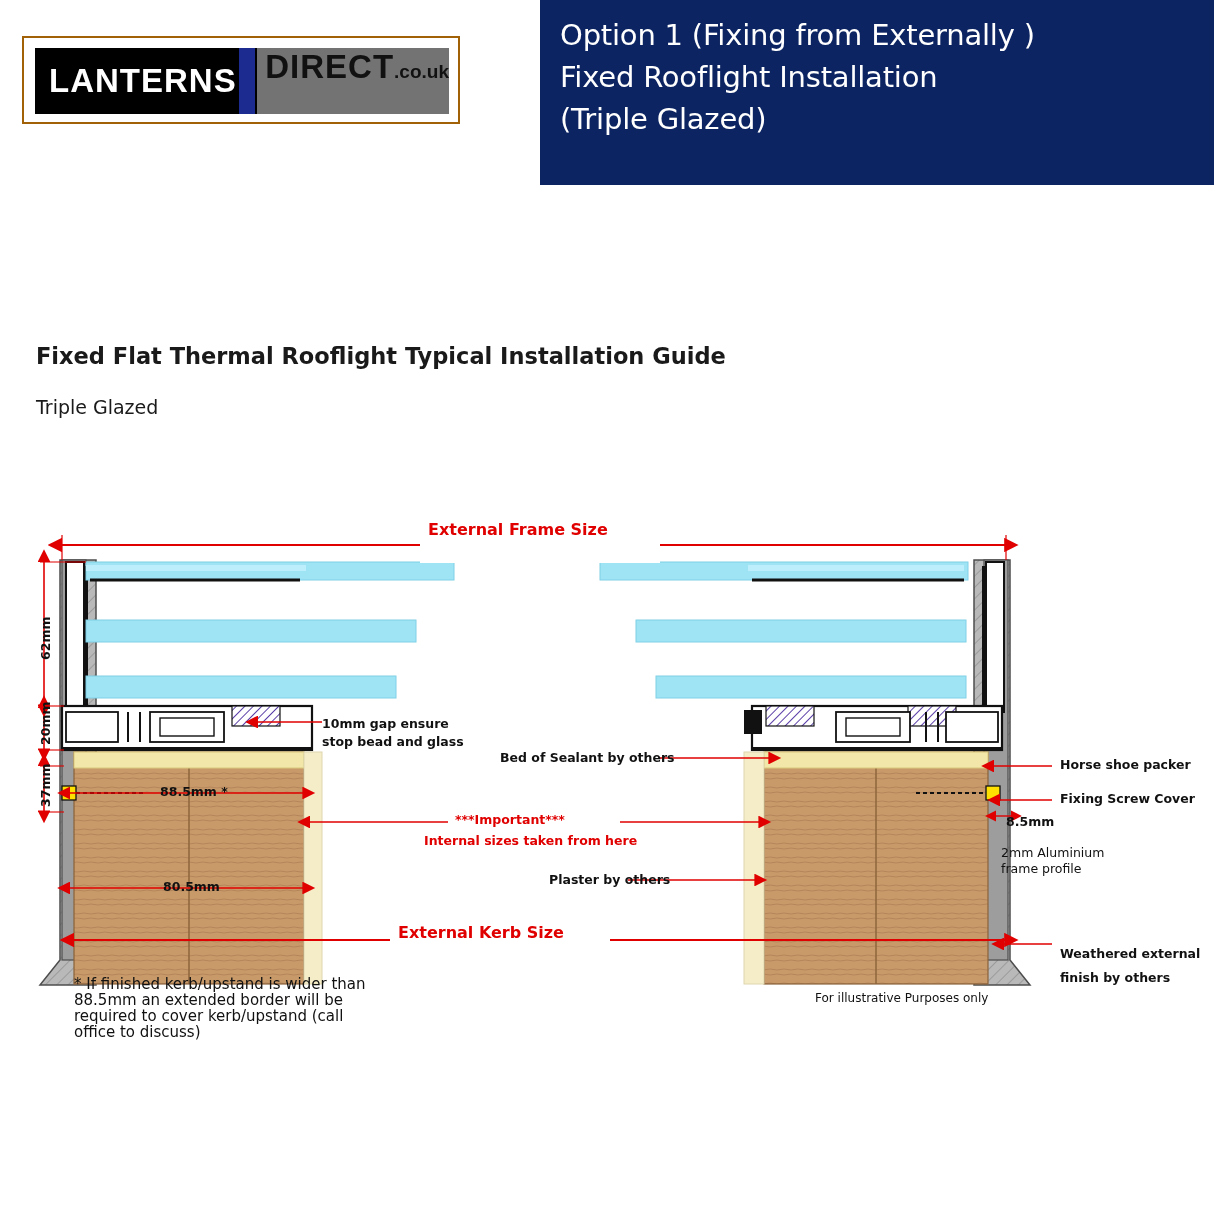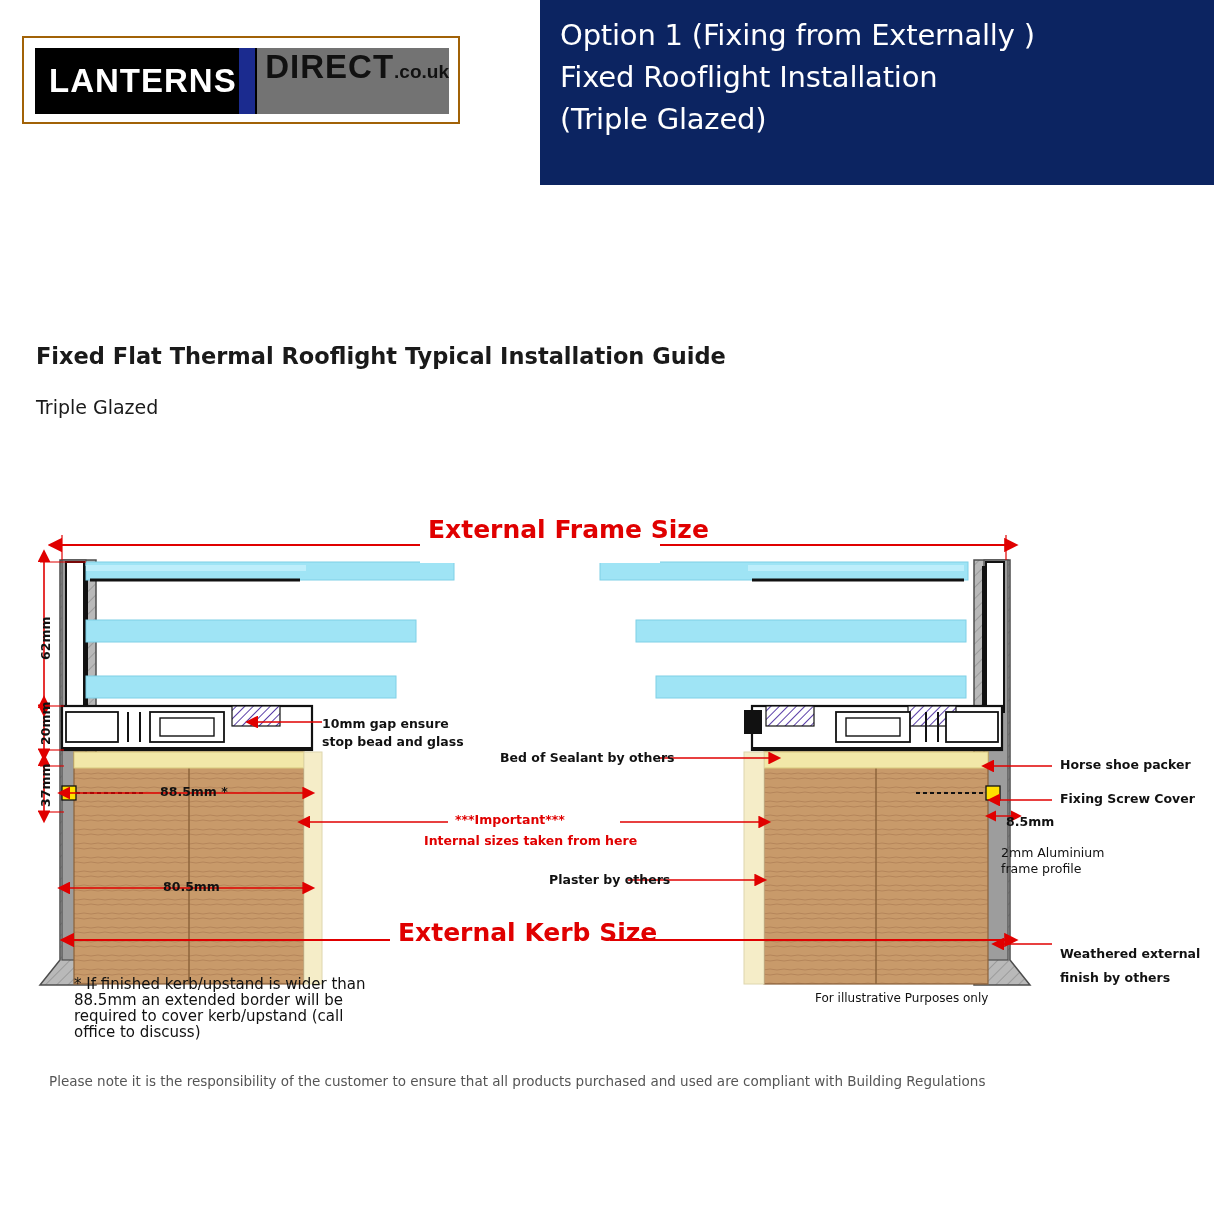--- a/index.html
+++ b/index.html
@@ -166,21 +166,21 @@
     font-size: 12.5px;
     line-height: 15px;
     color: #111;
     font-family: "DejaVu Sans", sans-serif;
   }
   .lbl.bold { font-weight: bold; }
   .lbl.red { color: #e00000; font-weight: bold; }
   .lbl.big-red {
     color: #e00000;
     font-weight: bold;
-    font-size: 25px;
+    font-size: 16px;
     font-family: "DejaVu Sans", sans-serif;
   }
   .lbl.dim {
     color: #111;
     font-weight: bold;
     font-size: 12.5px;
   }
   .lbl.vert {
     transform: rotate(-90deg);
     transform-origin: left top;
@@ -368,14 +368,13 @@
 
   <div class="lbl bold" style="left:1060px; top:757px;">Horse shoe packer</div>
   <div class="lbl bold" style="left:1060px; top:791px;">Fixing Screw Cover</div>
   <div class="lbl" style="left:1001px; top:845px;">2mm Aluminium</div>
   <div class="lbl" style="left:1001px; top:861px;">frame profile</div>
   <div class="lbl bold" style="left:1060px; top:946px;">Weathered external</div>
   <div class="lbl bold" style="left:1060px; top:970px;">finish by others</div>
 
   <div class="footnote">* If finished kerb/upstand is wider than 88.5mm an extended border will be required to cover kerb/upstand (call office to discuss)</div>
   <div class="illus">For illustrative Purposes only</div>
-  <div class="disclaimer">Please note it is the responsibility of the customer to ensure that all products purchased and used are compliant with Building Regulations</div>
 </div>
 
 </body></html>

